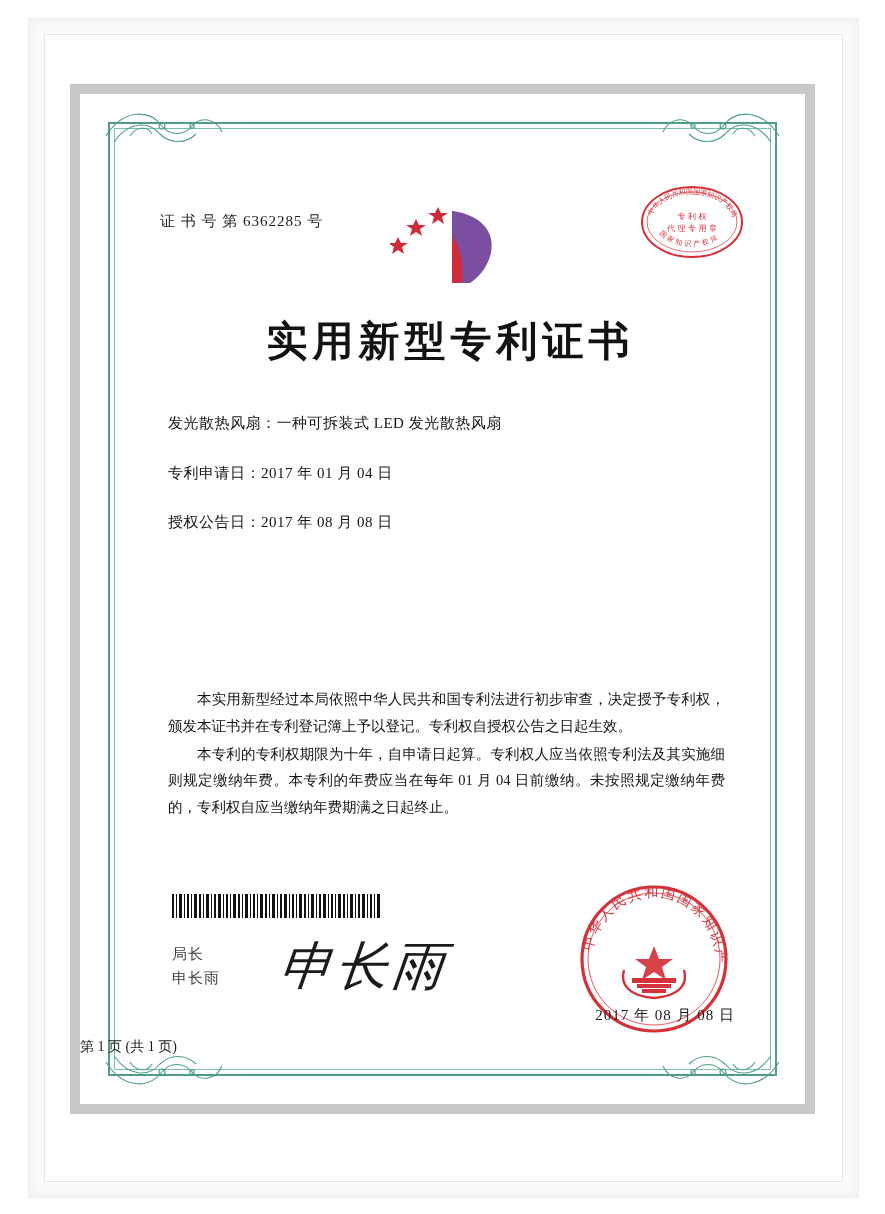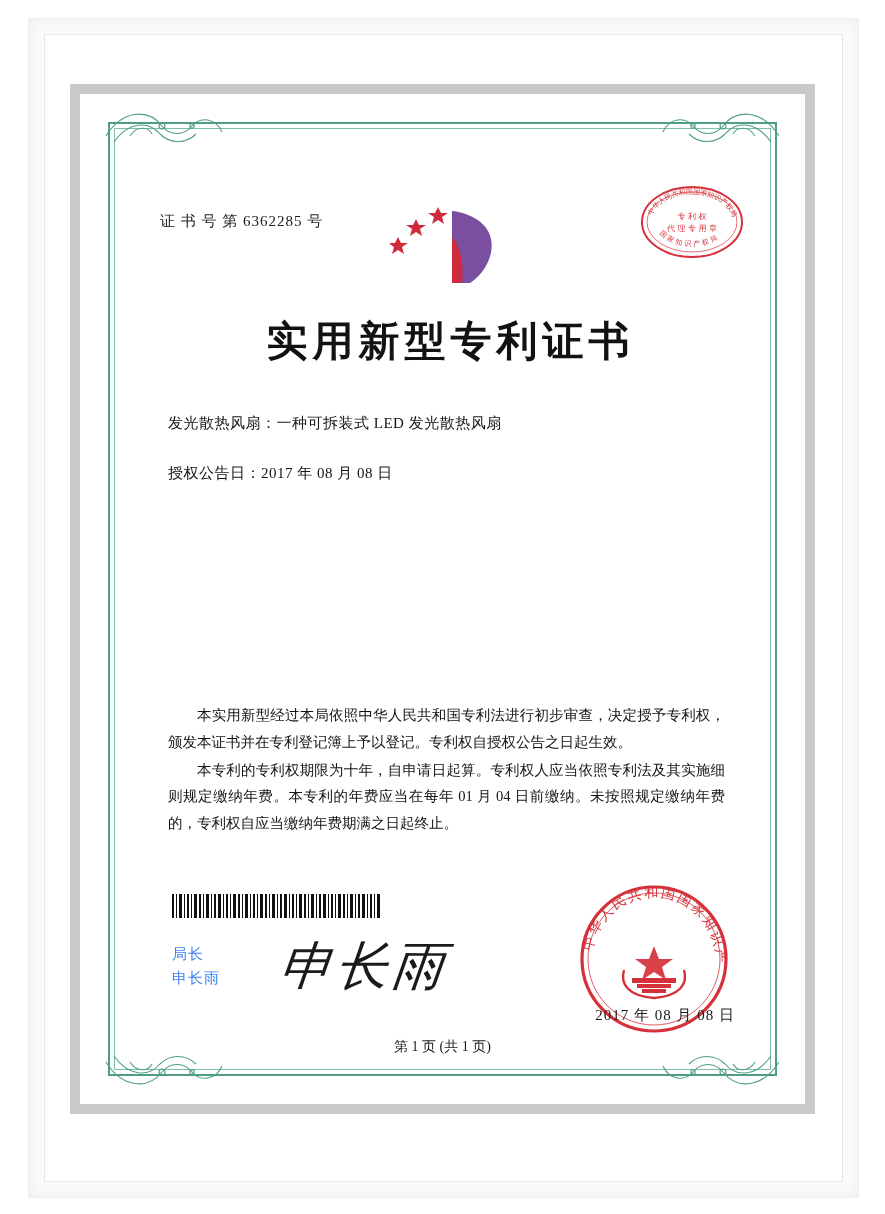--- a/index.html
+++ b/index.html
@@ -142,21 +142,21 @@
     white-space: nowrap;
   }
   .field .lbl { letter-spacing: 0.5px; }
   .field .val { letter-spacing: 0.5px; }
   .field.mono .val { font-family: "DejaVu Sans Mono", monospace; font-size: 14px; letter-spacing: 0.5px;}
 
   .paragraphs {
     position: absolute;
     left: 88px;
     right: 80px;
-    top: 608px;
+    top: 592px;
     font-size: 14.5px;
     line-height: 1.85;
     color: #141414;
     text-align: justify;
   }
   .paragraphs p {
     margin: 0 0 1px 0;
     text-indent: 2em;
   }
 
@@ -168,21 +168,21 @@
     width: 210px;
     height: 24px;
   }
 
   .signature-block {
     position: absolute;
     left: 92px;
     top: 848px;
     font-size: 15px;
     line-height: 1.6;
-    color: #3b82f6;
+    color: #404040;
     letter-spacing: 1px;
   }
   .sign-script {
     position: absolute;
     left: 200px;
     top: 838px;
     font-size: 52px;
     font-family: "DejaVu Serif", serif;
     font-style: italic;
     color: #1a1a1a;
@@ -204,21 +204,21 @@
     top: 912px;
     font-size: 15px;
     color: #1a1a1a;
     letter-spacing: 1px;
   }
 
   .footer {
     position: absolute;
     left: 0; right: 0;
     bottom: 48px;
-    text-align: center;
+    text-align: left;
     font-size: 14px;
     color: #1a1a1a;
   }
 </style>
 </head>
 <body>
 
 <div class="page">
 
   <div class="frame-outer"></div>
@@ -303,20 +303,23 @@
         <text x="55" y="37" font-size="8" fill="#d5313a" text-anchor="middle" font-family="'DejaVu Sans',sans-serif">专 利 权</text>
         <text x="55" y="49" font-size="8" fill="#d5313a" text-anchor="middle" font-family="'DejaVu Sans',sans-serif">代 理 专 用 章</text>
       </svg>
     </div>
 
     <div class="title">实用新型专利证书</div>
 
     <div class="fields">
       <div class="field">
         <span class="lbl">发光散热风扇：</span><span class="val">一种可拆装式 LED 发光散热风扇</span>
+      </div>
+      <div class="field">
+        <span class="lbl">专利申请日：</span><span class="val">2017 年 01 月 04 日</span>
       </div>
       <div class="field">
         <span class="lbl">授权公告日：</span><span class="val">2017 年 08 月 08 日</span>
       </div>
     </div>
 
     <div class="paragraphs">
       <p>本实用新型经过本局依照中华人民共和国专利法进行初步审查，决定授予专利权，颁发本证书并在专利登记簿上予以登记。专利权自授权公告之日起生效。</p>
       <p>本专利的专利权期限为十年，自申请日起算。专利权人应当依照专利法及其实施细则规定缴纳年费。本专利的年费应当在每年 01 月 04 日前缴纳。未按照规定缴纳年费的，专利权自应当缴纳年费期满之日起终止。</p>
     </div>

